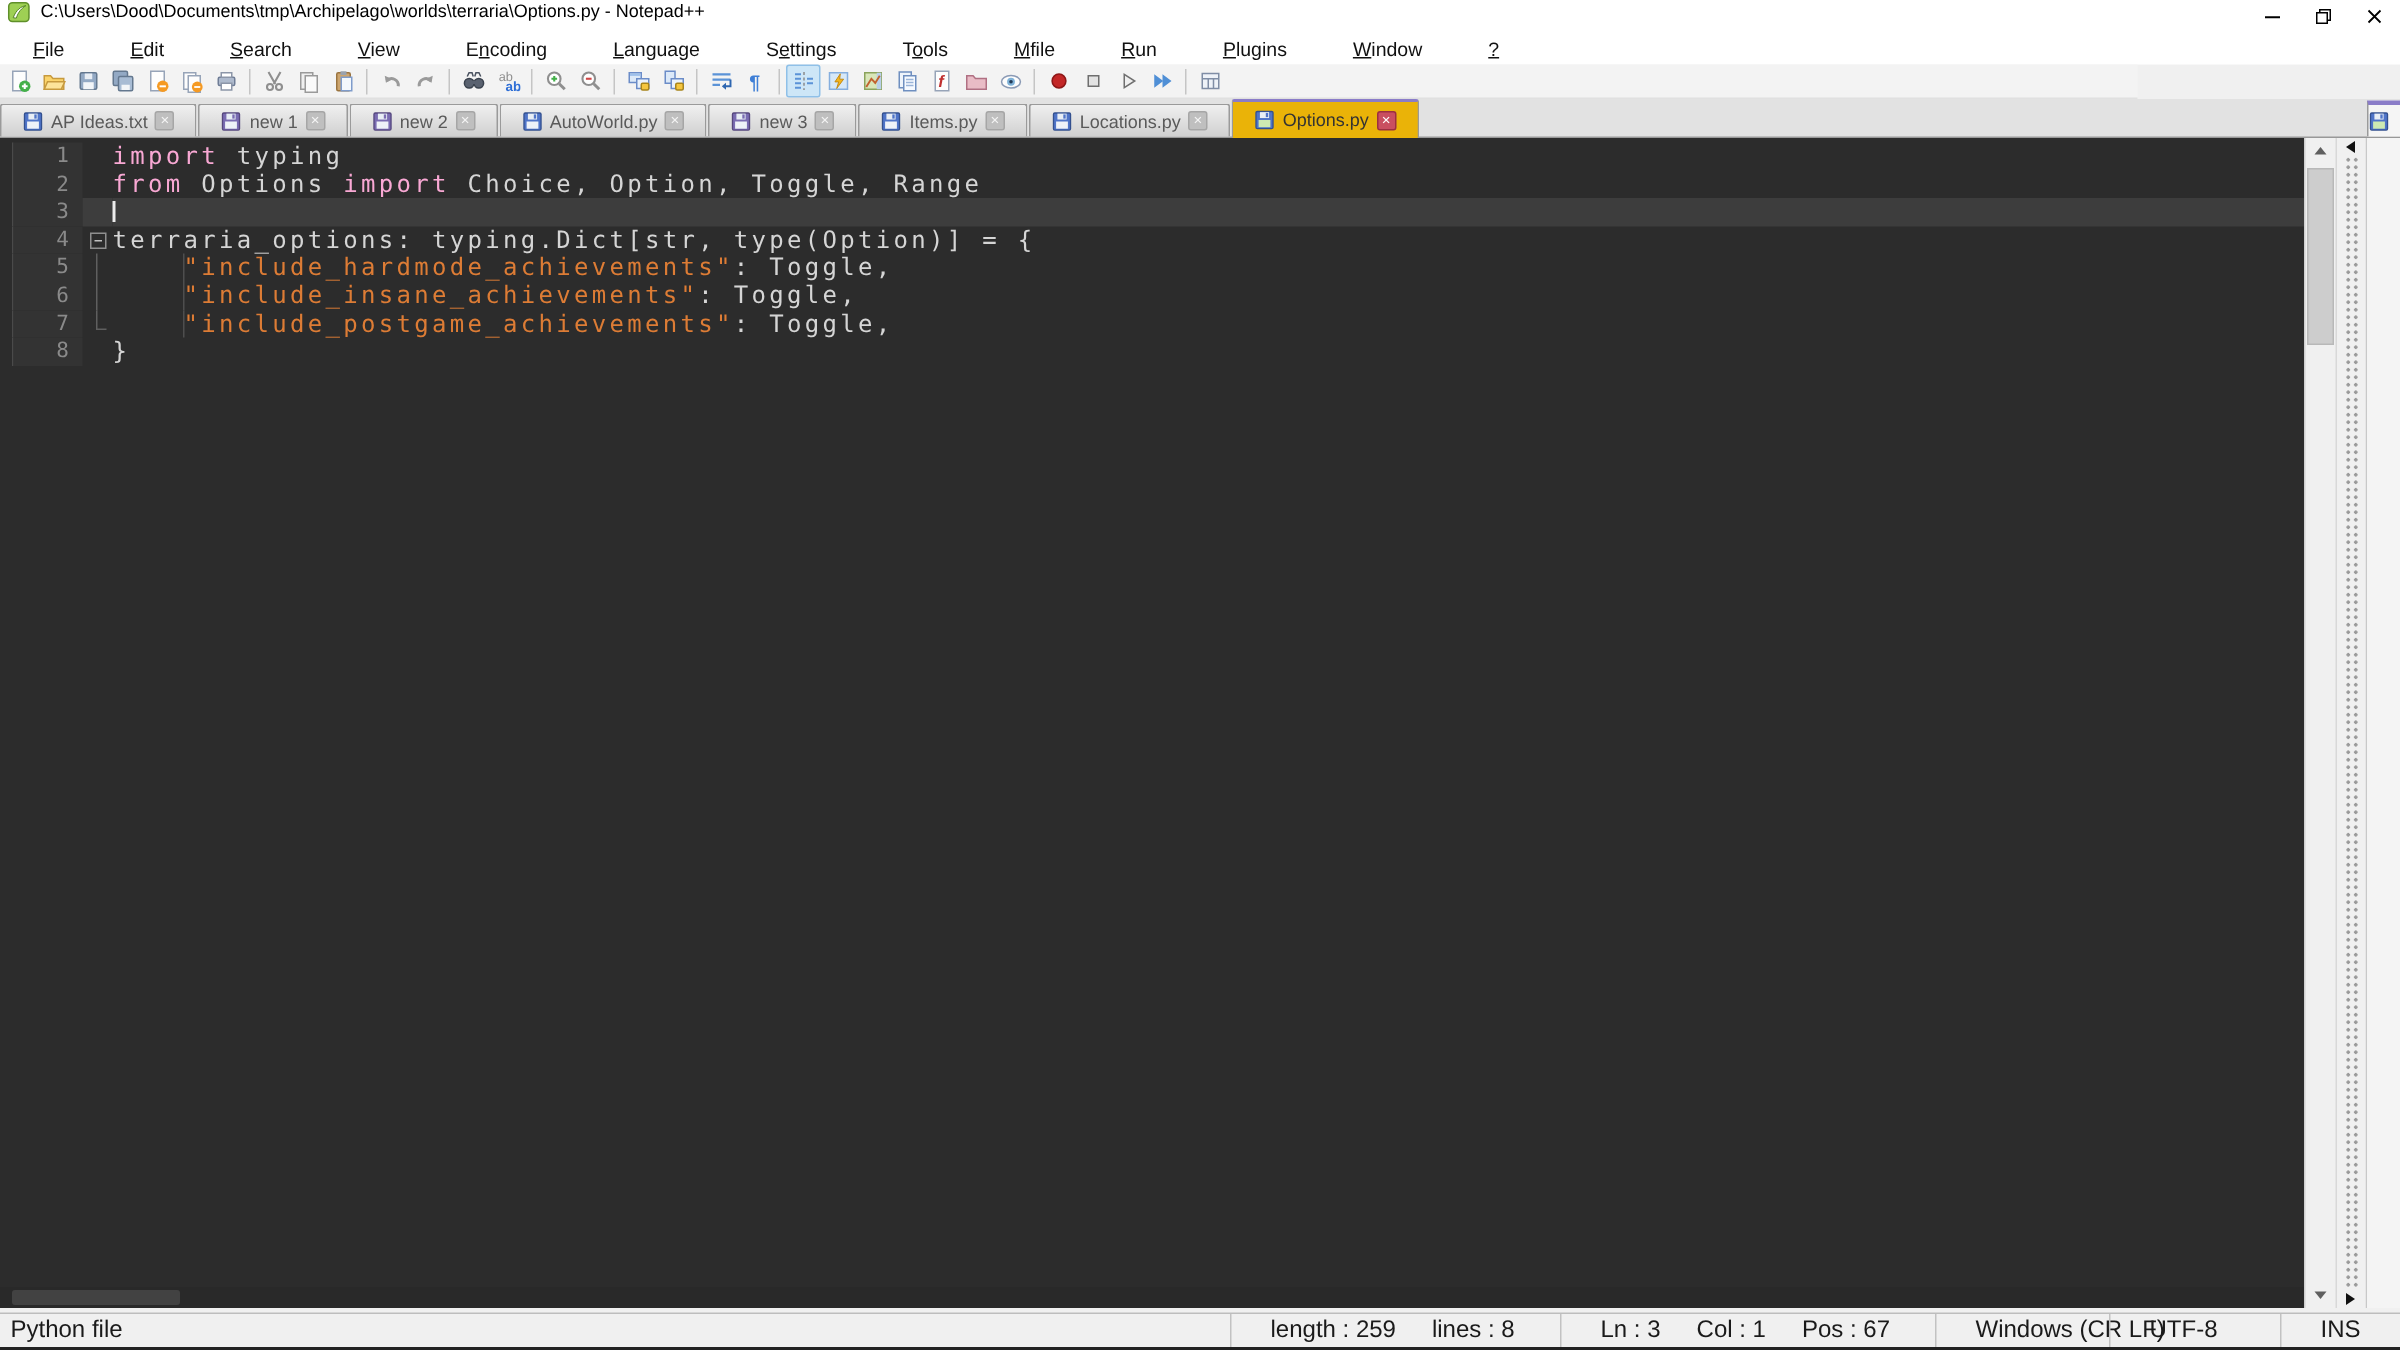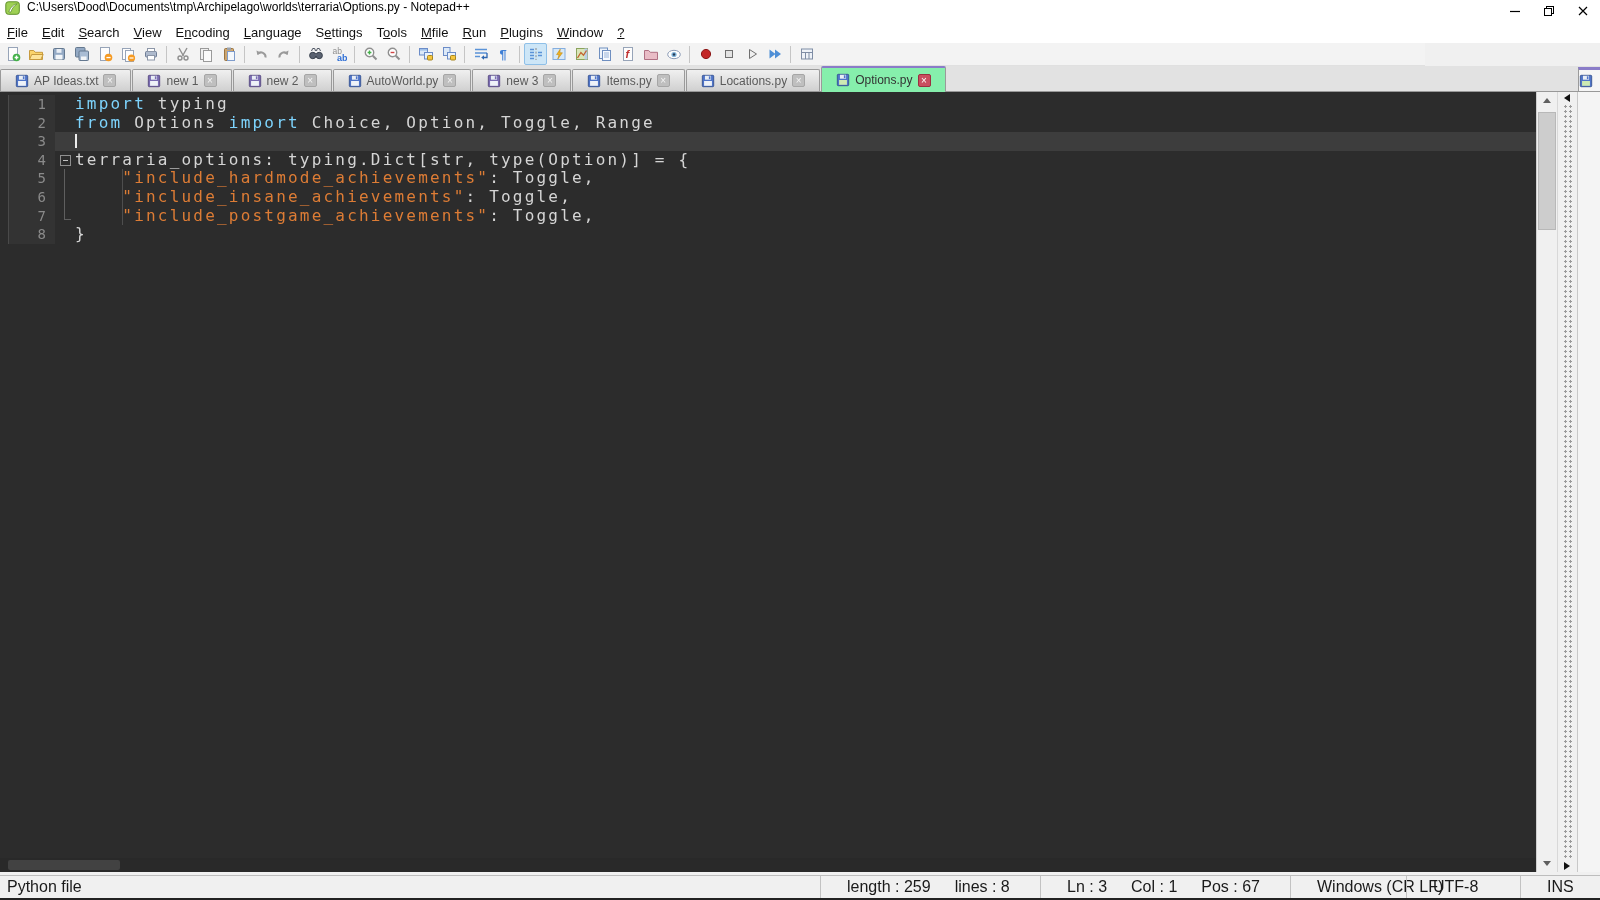--- a/index.html
+++ b/index.html
@@ -10,38 +10,38 @@
   .titlebar{position:absolute;top:0;left:0;width:1600px;height:22px;background:#ffffff;
             display:flex;}
   .app-icon{margin-left:5px;display:flex}
   .tb-title{font-size:12px;color:#000;margin-left:6px;white-space:nowrap}
   .win-btns{margin-left:auto;display:flex;height:22px}
   .win-btn{width:34px;height:22px;display:flex;align-items:center;justify-content:center}
 
   
   .menubar{position:absolute;top:22px;left:0;width:1600px;height:21px;background:#ffffff;
            display:flex;align-items:center;font-size:13px;color:#111}
-  .menu-item{padding:2px 7px;white-space:pre}
+  .menu-item{padding:2px 22px;white-space:pre}
   .menu-item .mn{text-decoration:underline}
 
   
   .toolbar{position:absolute;top:43px;left:0;width:1425px;height:23px;background:#f3f3f3;
            display:flex;align-items:center;padding-left:1px;box-sizing:border-box;
            border-bottom:1px solid #e0e0e0}
   .tb-btn{width:23px;height:22px;display:flex;align-items:center;justify-content:center;flex:none}
   .tb-btn.pressed{background:#cde6f7;border:1px solid #8fc0e8;box-sizing:border-box;border-radius:2px}
   .tb-sep{width:1px;height:17px;background:#c5c5c5;margin:0 4px;flex:none}
 
   
   .tabbar{position:absolute;top:66px;left:0;width:1600px;height:26px;background:#e2e2e2;
           display:flex;align-items:flex-end;border-bottom:1px solid #989898;box-sizing:border-box}
   .tab{height:21px;display:flex;align-items:center;padding:0 14px;flex:none;
        background:linear-gradient(#f0f0f0,#d0d0d0);border:1px solid #9a9a9a;border-bottom:none;
        margin:0 1px 0 0;font-size:12px;color:#5a5a5a;border-radius:2px 2px 0 0}
-  .tab.active{height:24px;background:#86efac;color:#333;border-top:2px solid #8a7cc8;
+  .tab.active{height:24px;background:#eab308;color:#333;border-top:2px solid #8a7cc8;
               margin-bottom:-1px;z-index:2}
   .tab .lbl{margin:0 5px;white-space:pre}
   .tab-x{width:13px;height:13px;background:#bfbfbf;border:1px solid #a6a6a6;box-sizing:border-box;
          color:#f5f5f5;font-size:10px;line-height:11px;text-align:center;border-radius:2px}
   .tab.active .tab-x{background:#c94f60;border-color:#9c2f40;color:#fff}
   .partial-tab{position:absolute;right:0;top:1px;width:22px;height:24px;background:#f5f5f5;
                border-top:3px solid #8a7cc8;border-left:1px solid #9a9a9a;box-sizing:border-box;
                overflow:hidden;display:flex;align-items:center}
 
   
@@ -49,21 +49,21 @@
   .editor{width:1536px;height:780px;background:#2c2c2c;position:relative;flex:none;overflow:hidden}
   .code-scroll{position:absolute;top:0;left:0;right:0;bottom:14px;padding-top:3px}
   .row{display:flex;height:18.6px}
   .lframe{width:8px;flex:none;background:#2c2c2c;border-right:1px solid #4a4a4a}
   .ln{width:46px;flex:none;box-sizing:border-box;padding-right:9px;text-align:right;background:#333333;
       color:#8a8a8a;font:14px/18.6px "DejaVu Sans Mono",monospace}
   .fold{width:20px;flex:none;position:relative}
   .code{flex:1;position:relative;font:16px/18.6px "DejaVu Sans Mono",monospace;letter-spacing:2.2px;
         white-space:pre;color:#d5d5d5}
   .row.current .fold,.row.current .code{background:#3d3d3d}
-  .kw{color:#7dd3fc}.str{color:#dd7c35}.pl{color:#d5d5d5}
+  .kw{color:#f9a8d4}.str{color:#dd7c35}.pl{color:#d5d5d5}
   .fbox{width:11px;height:11px;border:1px solid #8f8f8f;box-sizing:border-box;margin:4px auto 0;
         position:relative;background:#2c2c2c}
   .fbox::after{content:'';position:absolute;left:2px;right:2px;top:4px;border-top:1px solid #c0c0c0}
   .fold.fl::before{content:'';position:absolute;left:9px;top:0;bottom:0;border-left:1px solid #5f5f5f}
   .fold.fe::before{content:'';position:absolute;left:9px;top:0;height:12px;width:6px;
                    border-left:1px solid #5f5f5f;border-bottom:1px solid #5f5f5f}
   .code.guide::before{content:'';position:absolute;left:47px;top:0;bottom:0;border-left:1px solid #4e4e4e}
   .caret{display:inline-block;width:2px;height:14px;background:#ececec;margin-bottom:-2px;
          animation:blink 1s steps(2,start) infinite}
   @keyframes blink{50%{opacity:0}}

